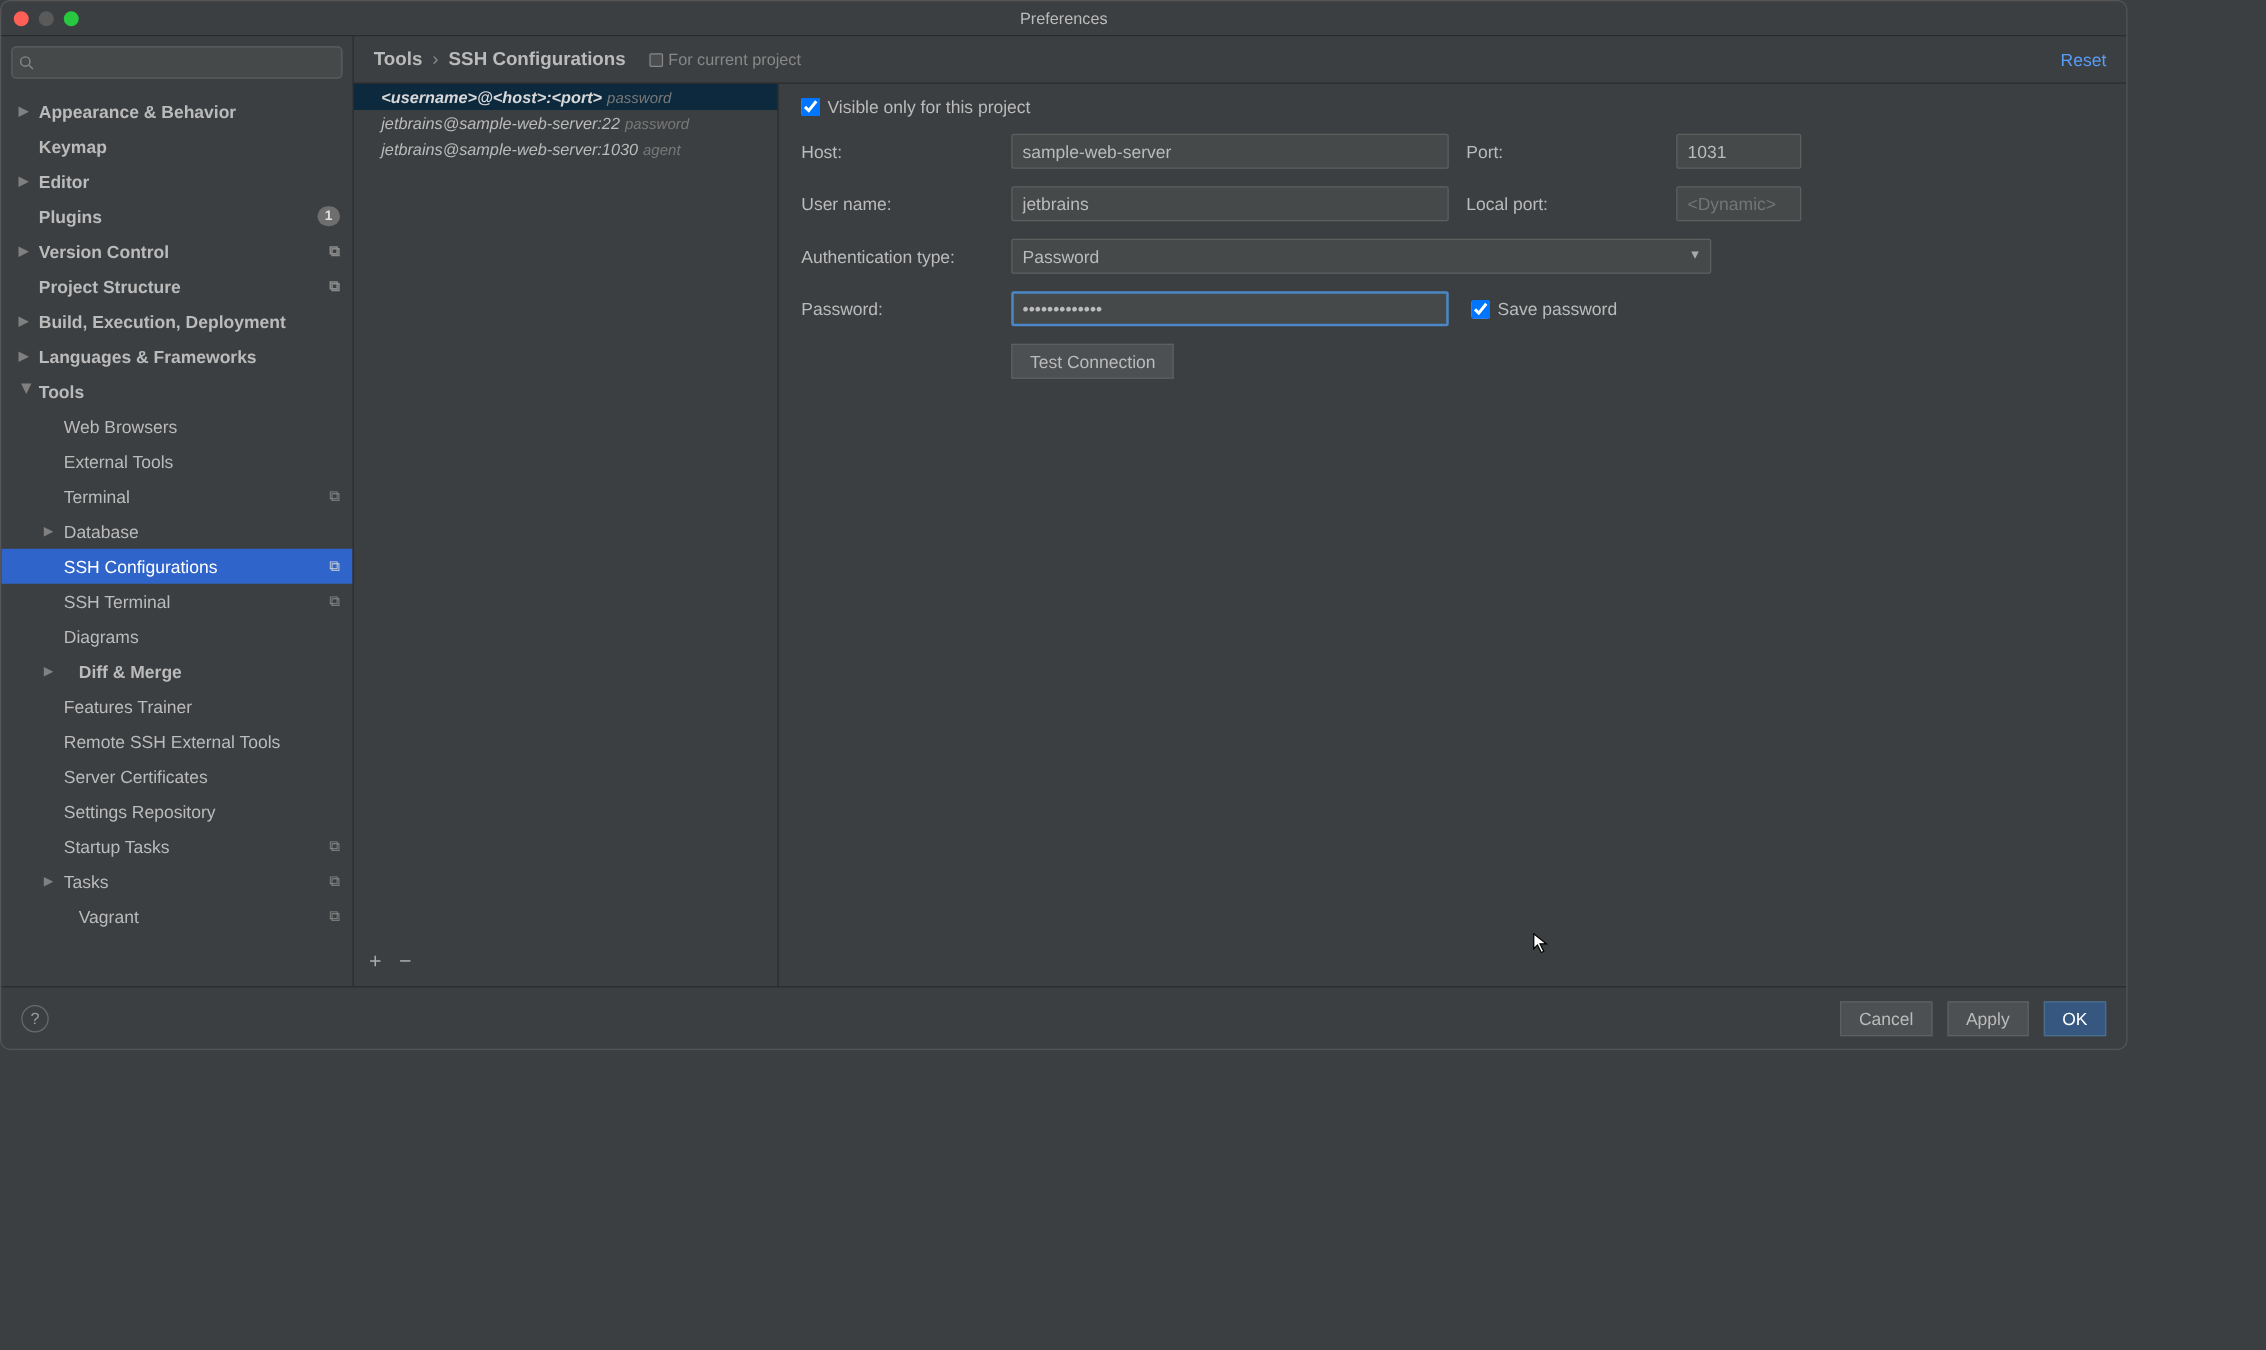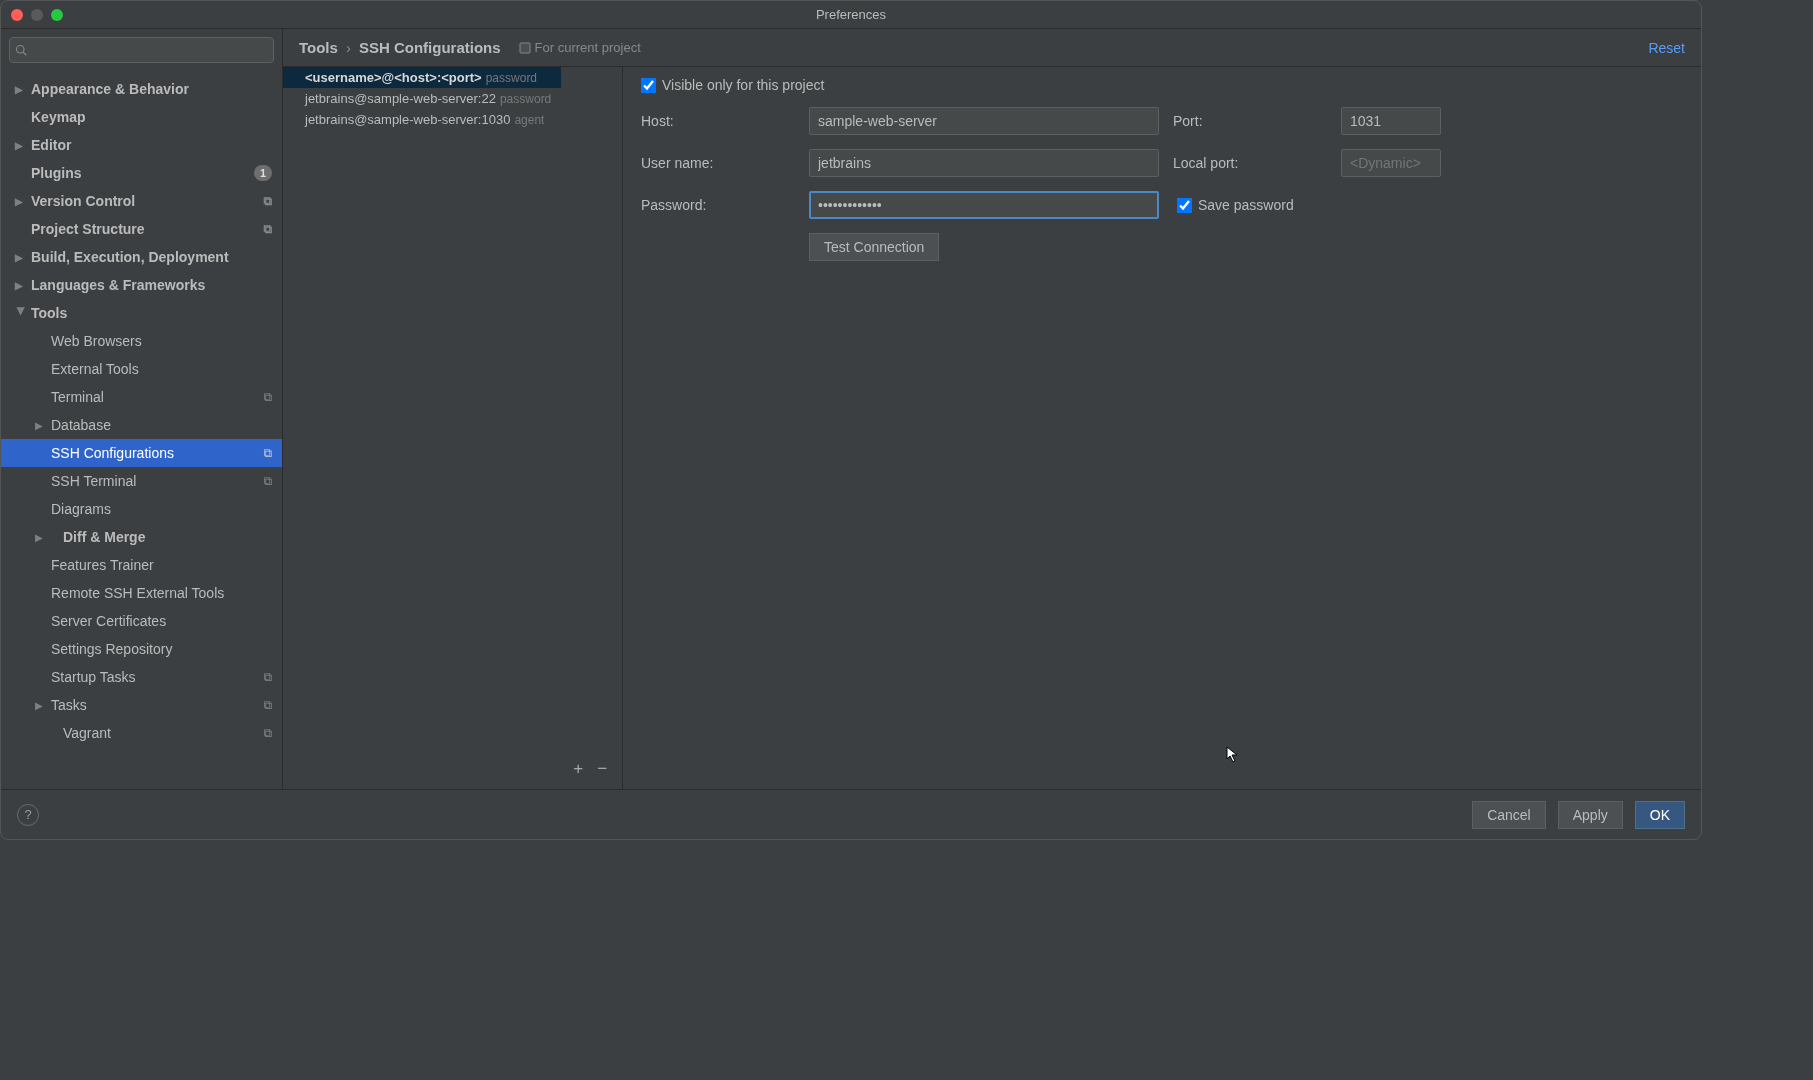--- a/index.html
+++ b/index.html
@@ -29,21 +29,21 @@
 .tree-item.selected .scope-icon { color: #d0d0d0; }
 .indent0 { padding-left: 14px; }
 .indent1 { padding-left: 34px; }
 .content { flex: 1; display: flex; flex-direction: column; }
 .content-header { display: flex; align-items: center; padding: 10px 16px; font-size: 15px; border-bottom: 1px solid #2b2b2b; }
 .crumb { color: #bbbbbb; font-weight: 600; }
 .crumb-sep { margin: 0 8px; color: #888; }
 .for-proj { margin-left: 18px; color: #888; font-size: 13px; display: flex; align-items: center; gap: 4px; }
 .reset { margin-left: auto; color: #589df6; font-size: 14px; cursor: pointer; }
 .content-body { display: flex; flex: 1; }
-.config-list { width: 340px; border-right: 1px solid #2b2b2b; display: flex; flex-direction: row; }
+.config-list { width: 340px; border-right: 1px solid #2b2b2b; display: flex; flex-direction: column; font-style: italic; }
 .config-item { padding: 3px 10px 3px 22px; font-size: 13px; cursor: pointer; display: flex; align-items: baseline; }
 .config-item.selected { background: #0d293e; }
 .config-item .auth { color: #787878; font-size: 12px; margin-left: 4px; }
 .config-item.selected .main-text { font-weight: 600; color: #d8d8d8; }
 .config-toolbar { margin-top: auto; padding: 10px 12px; display: flex; gap: 14px; font-size: 17px; color: #aaaaaa; border-top: 1px solid #2b2b2b0; }
 .config-toolbar span { cursor: pointer; }
 .form { flex: 1; padding: 10px 18px; }
 .row { display: flex; align-items: center; margin-bottom: 14px; }
 .row label { width: 168px; font-size: 14px; color: #bbbbbb; }
 .row input[type=text], .row input[type=password], .row select {
@@ -246,20 +246,28 @@
             <label class="port-lbl">Port:</label>
             <input type="text" class="port-input" value="1031" style="">
           </div>
           <div class="row">
             <label>User name:</label>
             <input type="text" class="host-input" value="jetbrains" style="">
             <label class="port-lbl">Local port:</label>
             <input type="text" class="port-input" placeholder="&lt;Dynamic&gt;" style="">
           </div>
           <div class="row">
+            <label>Authentication type:</label>
+            <span class="select-wrap">
+              <select class="select">
+                <option>Password</option>
+              </select>
+            </span>
+          </div>
+          <div class="row">
             <label>Password:</label>
             <input type="password" class="host-input focused" value="•••••••••••••" style="">
             <label class="chk" style="margin-left:18px;width:auto">
               <input type="checkbox" checked="" style="">
               <span>Save password</span>
             </label>
           </div>
           <div class="row">
             <label></label>
             <button class="btn">Test Connection</button>

